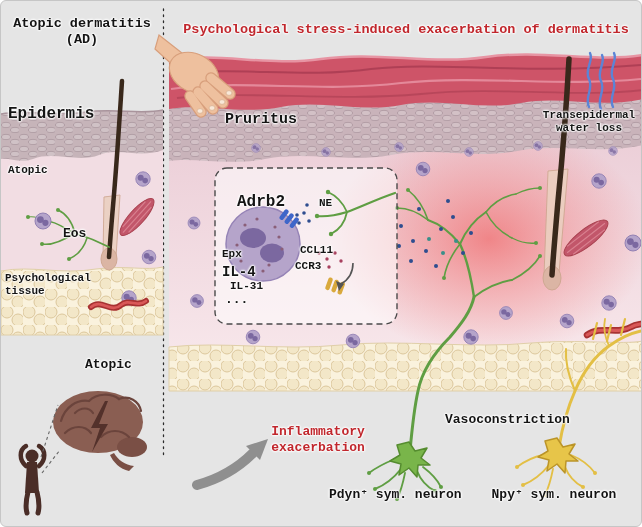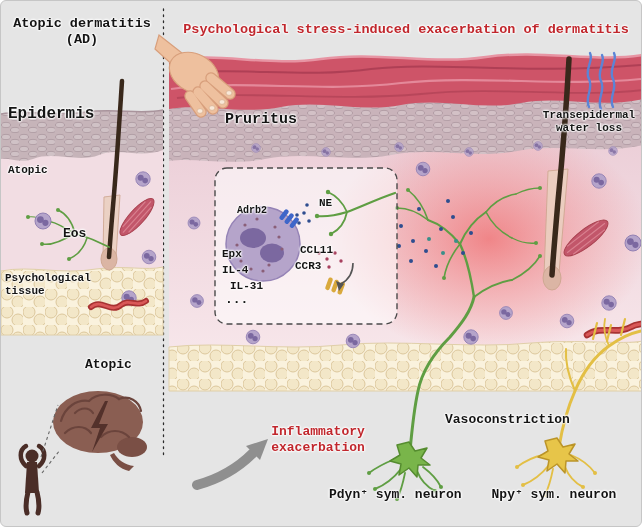--- a/index.html
+++ b/index.html
@@ -15,24 +15,24 @@
   .t-left{left:8px;top:15px;width:146px;text-align:center;font-size:13.5px;}
   .t-left span{display:block;}
   .t-right{left:175px;top:21px;width:460px;text-align:center;font-size:13.5px;}
   .l-epidermis{left:7px;top:104px;font-size:16px;}
   .l-dermis{left:7px;top:163px;font-size:11px;}
   .l-eos{left:26px;top:225px;font-size:13px;margin-left:36px;}
   .l-subcut{left:4px;top:271px;width:84px;font-size:11px;}
   .l-stress{left:84px;top:356px;font-size:13px;}
   .l-pruritus{left:224px;top:110px;font-size:15px;}
   .l-tewl{left:536px;top:108px;width:104px;text-align:center;font-size:11px;}
-  .l-adrb2{left:236px;top:204px;font-size:10px;}
+  .l-adrb2{left:236px;top:192px;font-size:16px;}
   .l-ne{left:318px;top:196px;font-size:11px;}
   .l-epx{left:221px;top:247px;font-size:11px;}
-  .l-il4{left:221px;top:263px;font-size:11px;}
+  .l-il4{left:221px;top:263px;font-size:14px;}
   .l-il31{left:221px;top:279px;font-size:11px;padding-left:8px;}
   .l-more{left:224px;top:291px;font-size:13px;}
   .l-ccl11{left:299px;top:243px;font-size:11px;}
   .l-ccr3{left:294px;top:259px;font-size:11px;}
   .l-inflam{left:252px;top:395px;width:130px;text-align:center;font-size:13px;margin-top:28px;}
   .l-inflam span{display:block;}
   .l-vaso{left:444px;top:411px;width:116px;font-size:13px;}
   .l-pdyn{left:328px;top:486px;width:130px;text-align:center;font-size:13px;}
   .l-npy{left:490px;top:486px;width:126px;text-align:center;font-size:13px;}
 </style>

